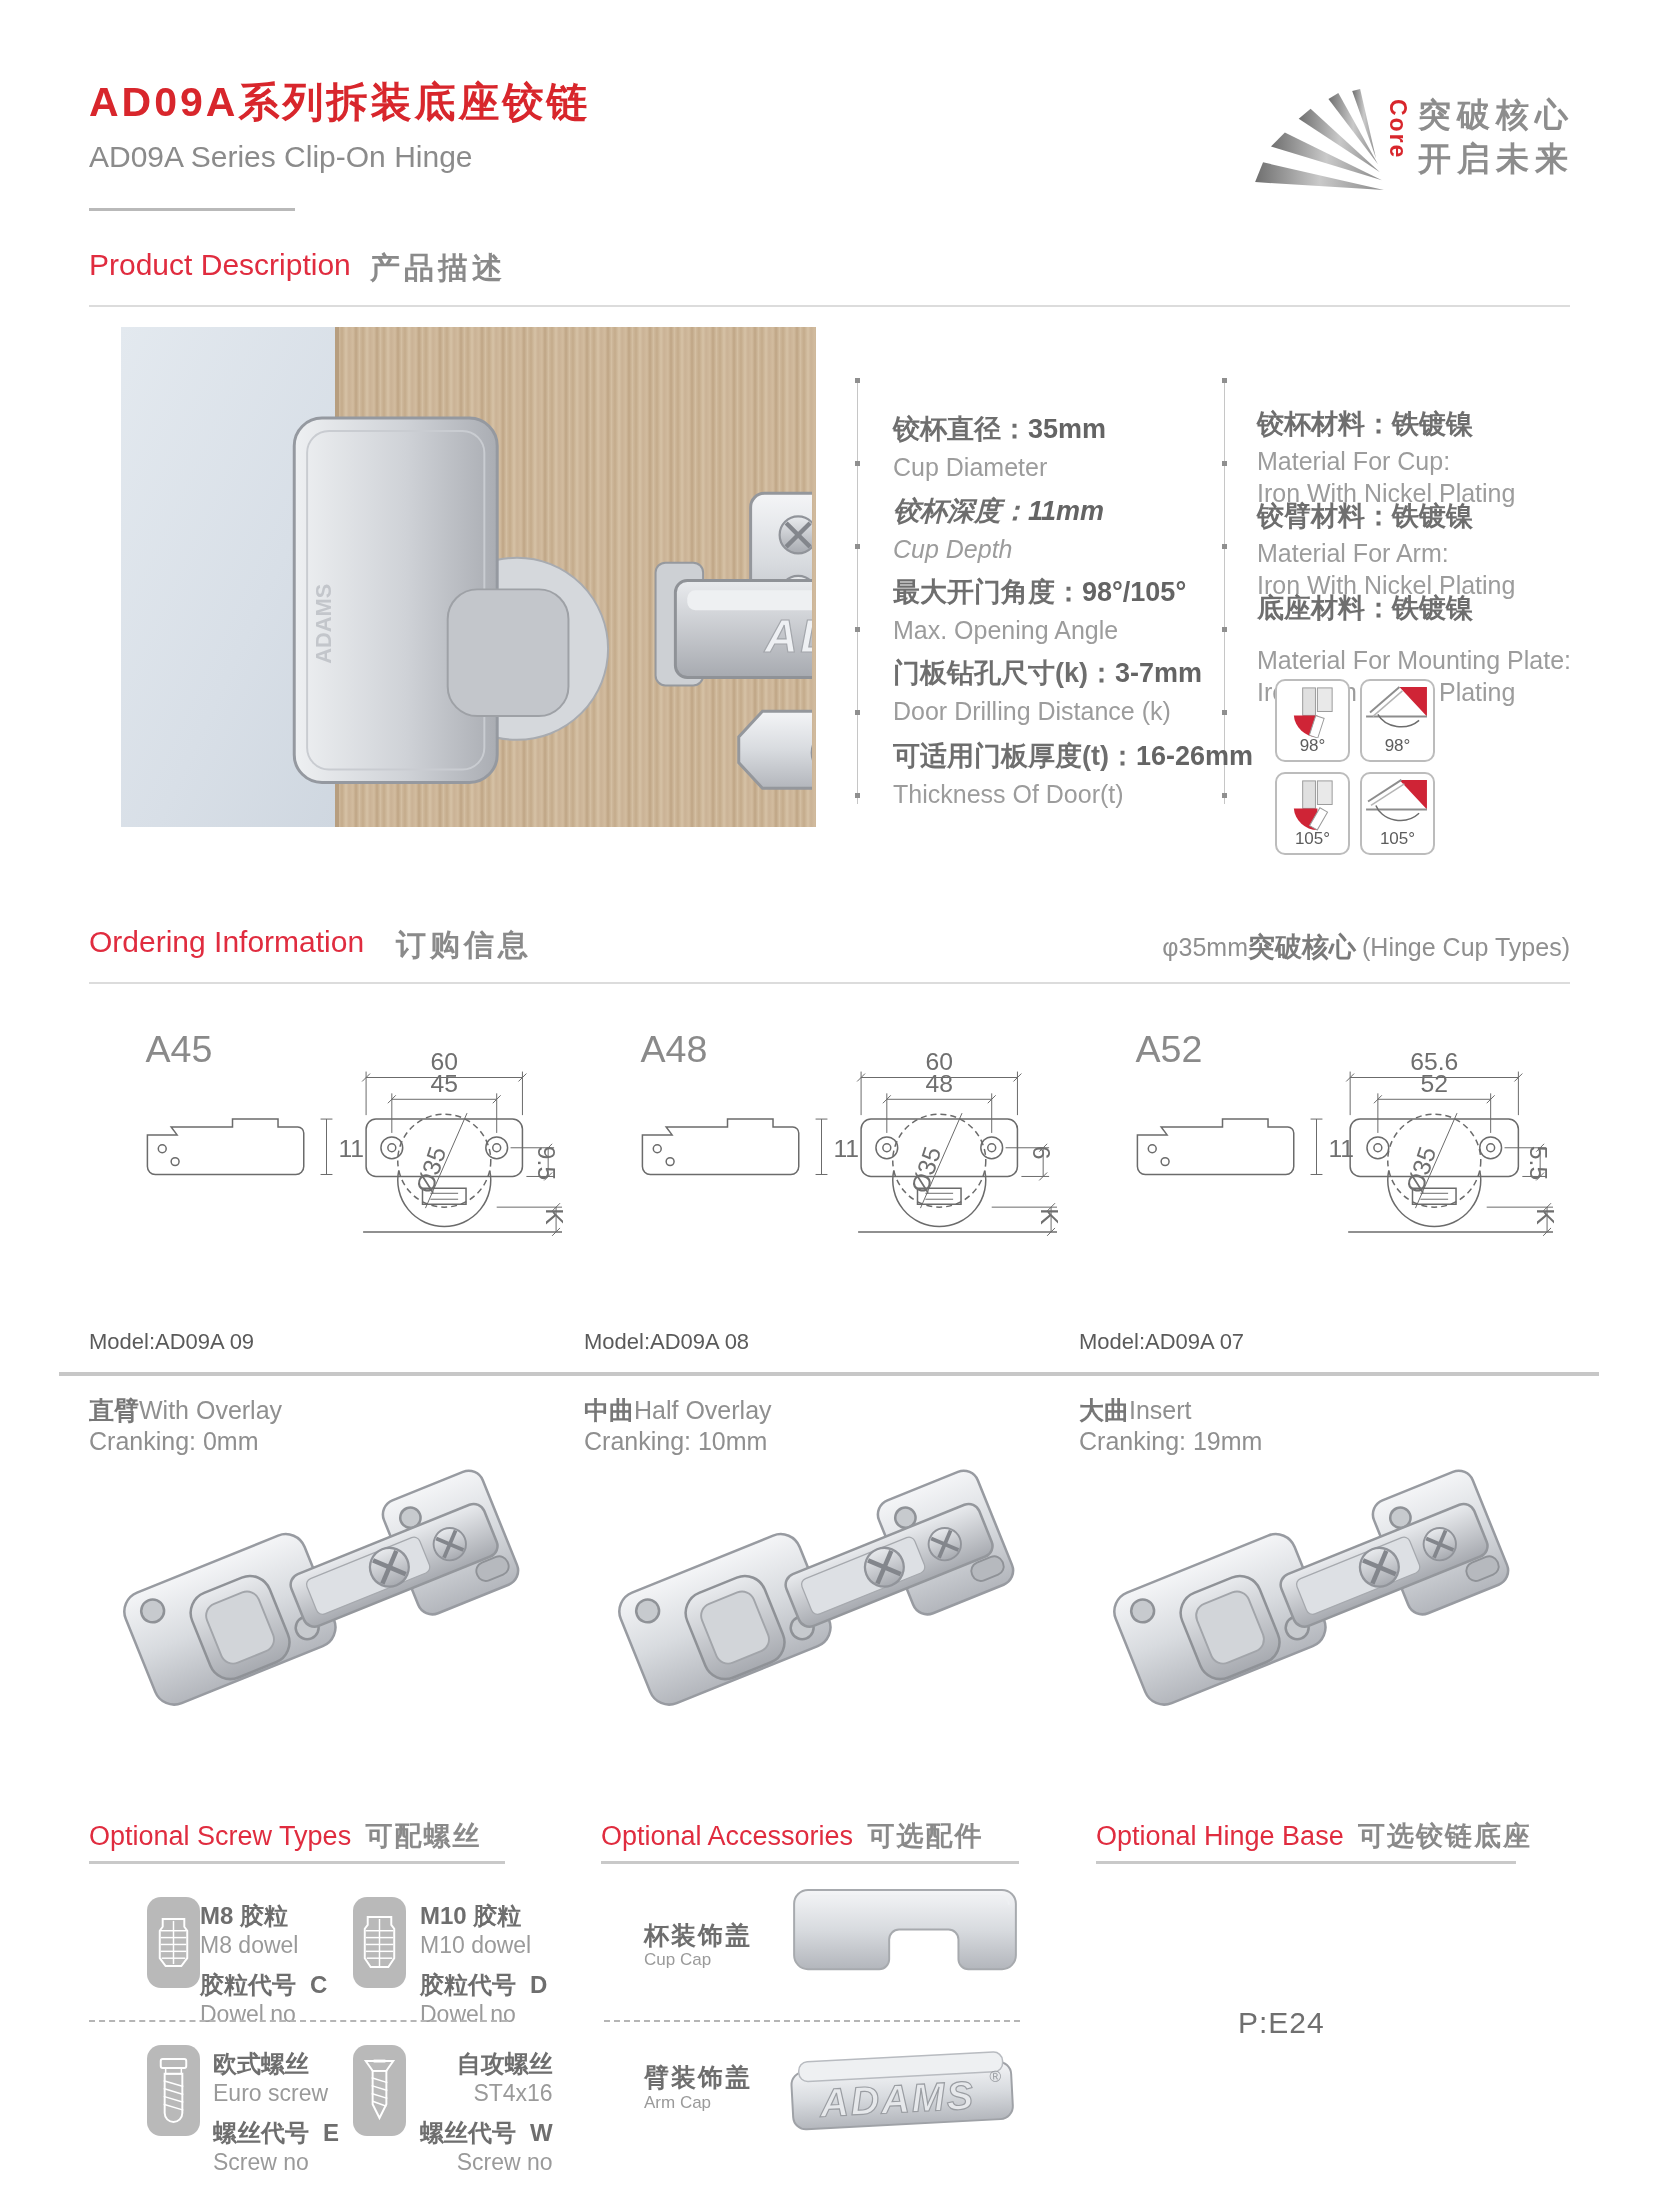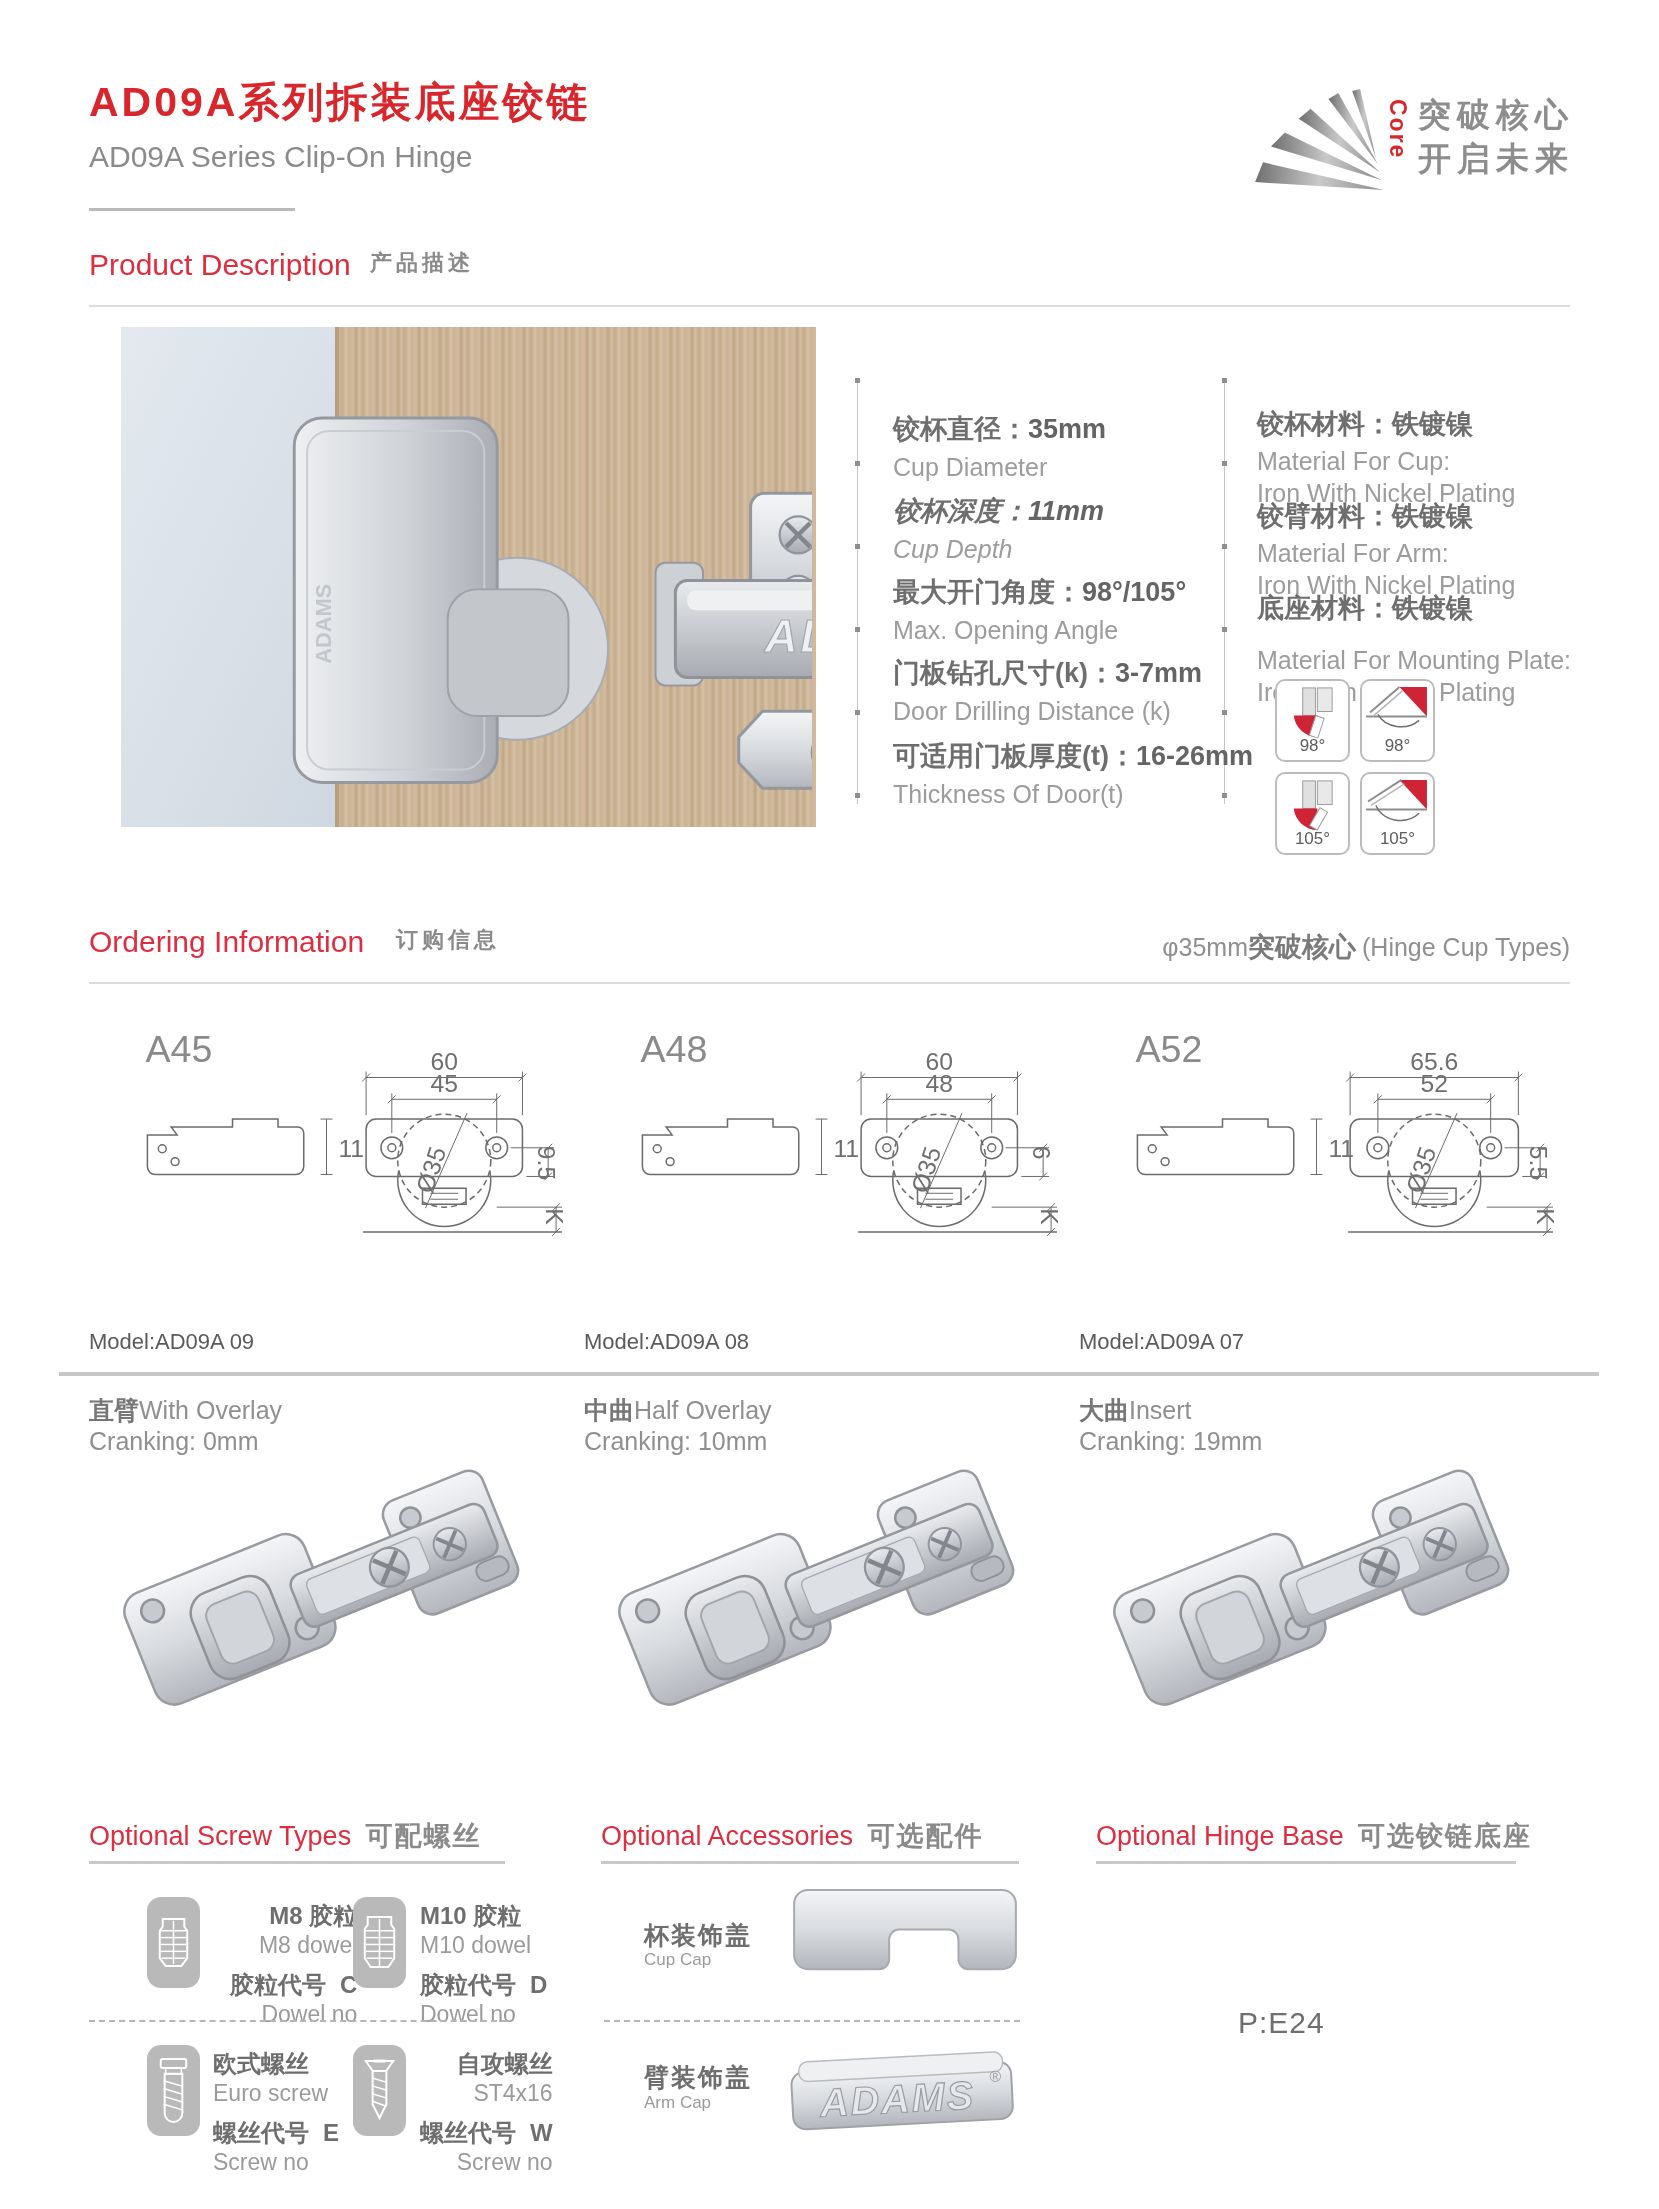--- a/index.html
+++ b/index.html
@@ -7,21 +7,21 @@
         font-family:"Liberation Sans","DejaVu Sans",sans-serif;color:#6f6f6f;}
   .abs{position:absolute;}
   
   .title-cn{font-size:41px;font-weight:bold;color:#d8262c;letter-spacing:3px;}
   .title-en{font-size:30px;color:#8b8b8b;}
   .title-rule{width:206px;height:3px;background:#b9b9b9;}
   .core-vert{writing-mode:vertical-rl;font-size:23px;font-weight:bold;color:#d8262c;letter-spacing:2px;}
   .slogan{font-size:33px;font-weight:bold;color:#8d8d8d;letter-spacing:6px;line-height:44px;white-space:nowrap;}
   
   .sec-en{font-size:30px;color:#e02c3f;}
-  .sec-cn{font-size:22px;font-weight:bold;color:#8a8a8a;letter-spacing:4px;}
+  .sec-cn{font-size:30px;font-weight:bold;color:#8a8a8a;letter-spacing:4px;}
   .rule{height:2px;background:#dcdcdc;}
   .rule-thick{height:4px;background:#c7c7c7;}
   .col-rule{height:3px;background:#c9c9c9;}
   .dashed-rule{border-top:2px dashed #b5b5b5;height:0;}
   
   #photo{width:691px;height:500px;}
   #photo .door{position:absolute;left:0;top:0;width:214px;height:500px;
     background:linear-gradient(115deg,#e3e9ef 0%,#d8dfe7 60%,#cfd7e0 100%);}
   #photo .wood{position:absolute;left:214px;top:0;width:477px;height:500px;
     background:repeating-linear-gradient(90deg,#cfb99c 0px,#c4ab8b 3px,#d6c2a6 7px,#cab295 10px,#d2bc9f 14px,#bfa585 17px,#d6c2a6 21px);
@@ -467,21 +467,21 @@
     <svg width="53" height="91" viewBox="0 0 54 92">
       <path d="M16,22 h22 v8 l3,4 v28 l-6,8 h-16 l-6,-8 v-28 l3,-4 z" fill="none" stroke="#fff" stroke-width="2"></path>
       <line x1="27" y1="24" x2="27" y2="68" stroke="#fff" stroke-width="1.5"></line>
       <line x1="14" y1="34" x2="40" y2="34" stroke="#fff" stroke-width="1.5"></line>
         <line x1="14" y1="41" x2="40" y2="41" stroke="#fff" stroke-width="1.5"></line>
       <line x1="14" y1="48" x2="40" y2="48" stroke="#fff" stroke-width="1.5"></line>
         <line x1="14" y1="55" x2="40" y2="55" stroke="#fff" stroke-width="1.5"></line>
       <line x1="15" y1="62" x2="39" y2="62" stroke="#fff" stroke-width="1.5"></line>
     </svg>
   </div>
-  <div class="abs" style="left:230px;top:1900px;text-align:right;">
+  <div class="abs" style="left:200px;top:1900px;">
     <div class="itm-cn">M8 胶粒</div>
     <div class="itm-en">M8 dowel</div>
     <div class="itm-cn itm-code" style="margin-top:10px;">
       <span>胶粒代号</span><b>C</b>
     </div>
     <div class="itm-en">Dowel no</div>
   </div>
 
   <div class="abs tile" style="left:353px;top:1897px;">
     <svg width="53" height="91" viewBox="0 0 54 92">

